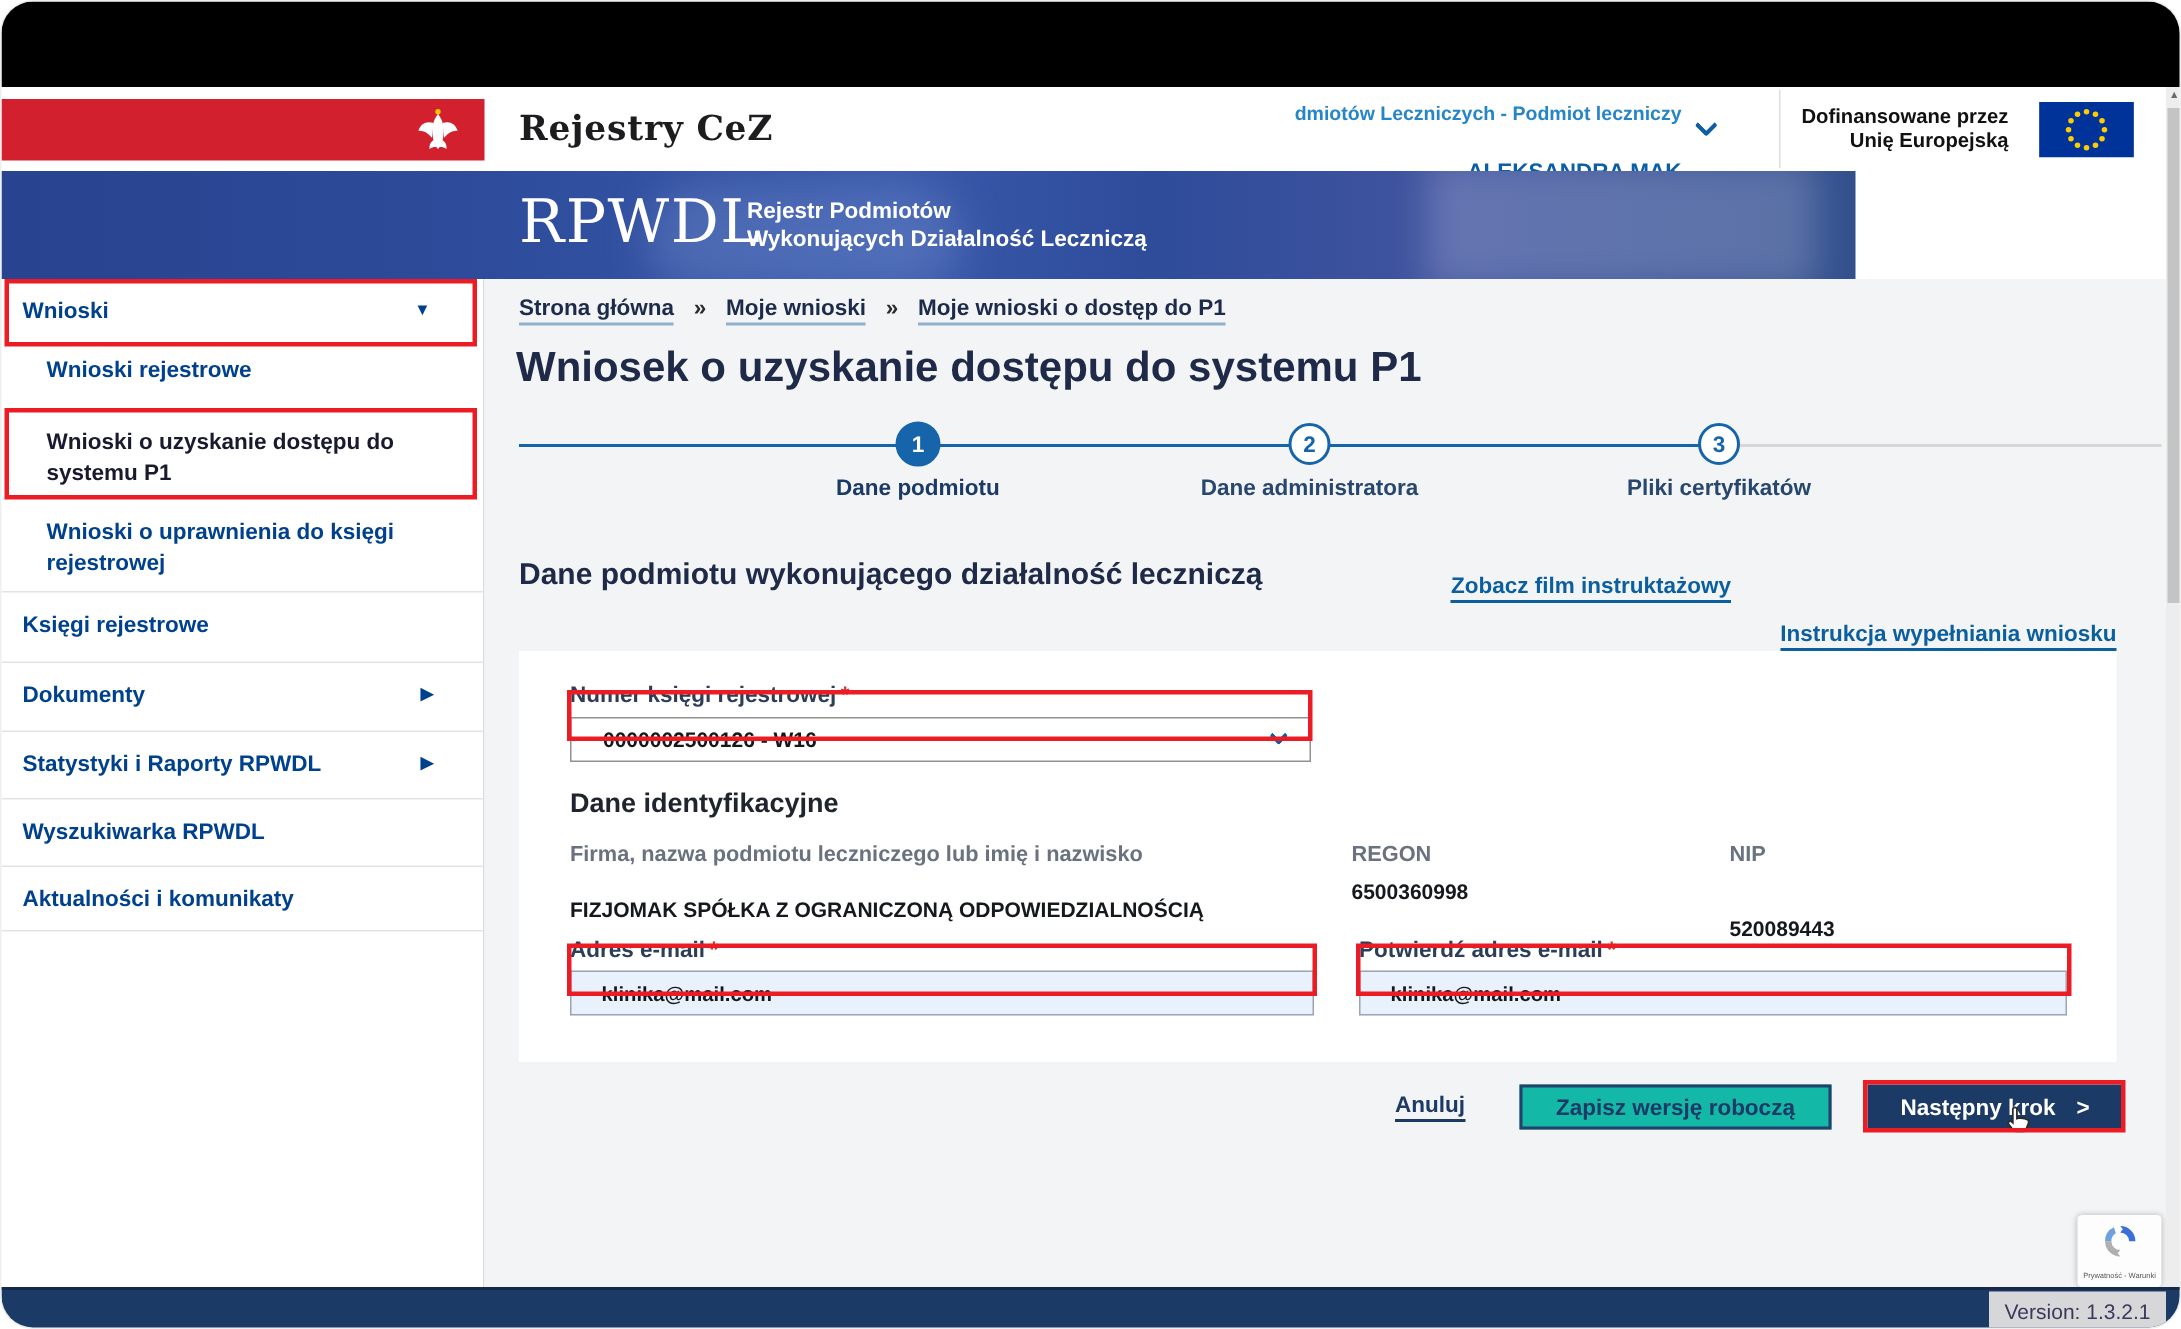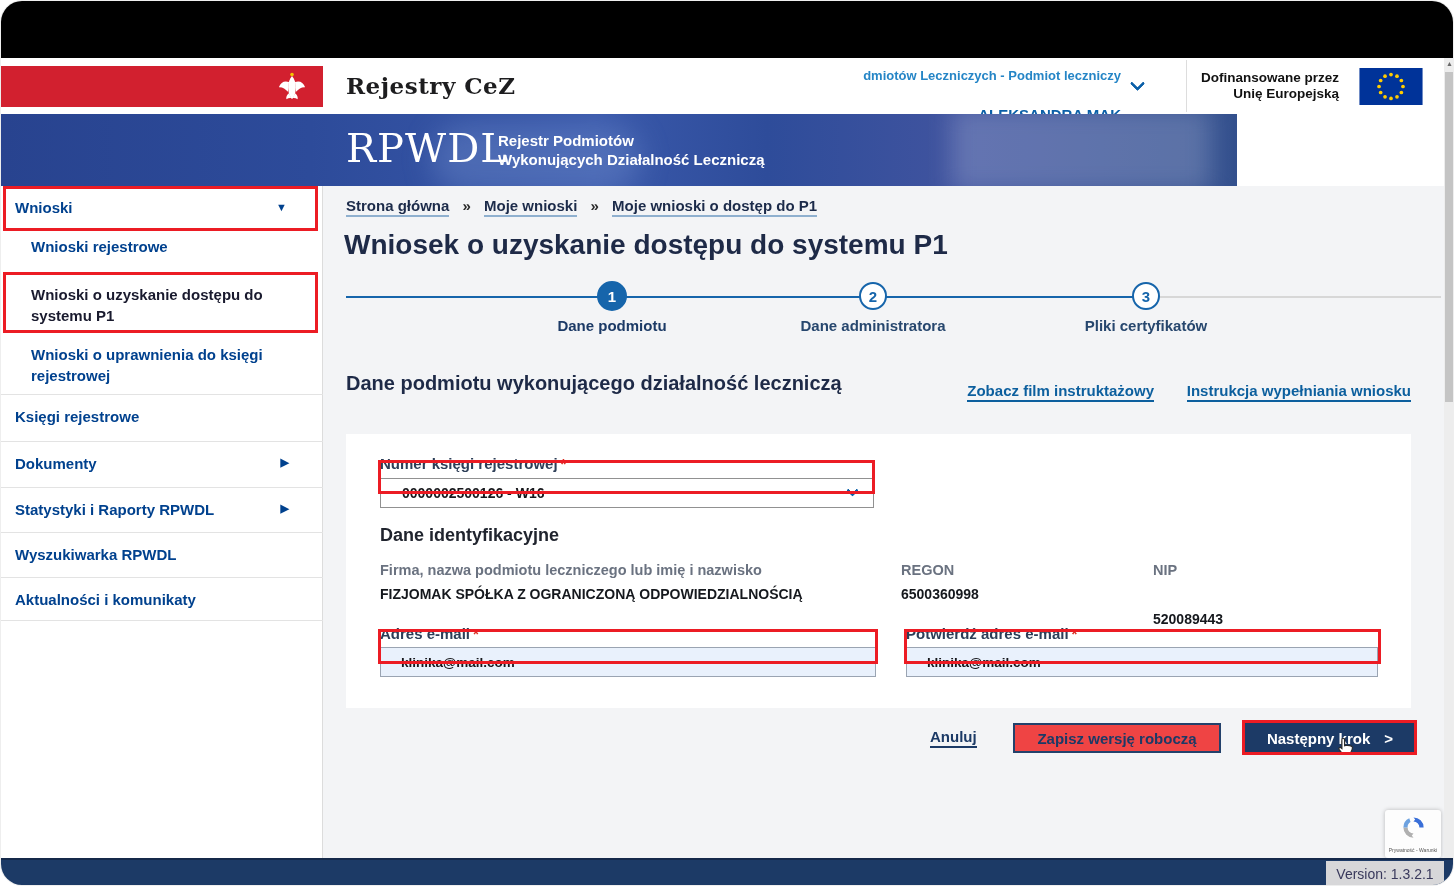--- a/index.html
+++ b/index.html
@@ -79,46 +79,46 @@
   .step-circle.active { background:#1665ab; color:#fff; width:30px; height:30px; top:95px; }
   .sc1 { left:274px; } .sc2 { left:536px; } .sc3 { left:809px; }
   .step-label { position:absolute; top:131px; width:220px; text-align:center; font-size:15px;
                 color:#27476e; font-weight:700; }
   .sl1 { left:179px; color:#1c3a66; } .sl2 { left:440px; font-weight:600; } .sl3 { left:713px; font-weight:700; }
 
   
   .section-title { position:absolute; left:23px; top:186px; font-size:20px; font-weight:700; color:#1e2a47; }
   .sec-link { position:absolute; top:196px; font-size:15px; font-weight:700; color:#0c5f9e;
               text-decoration:none; border-bottom:2px solid #0c5f9e; padding-bottom:1px; cursor:pointer; }
-  .link-video { right:291px; } .link-instr { right:34px; }
+  .link-video { right:291px; } .link-instr { right:34px;margin-top:32px; }
 
   
   .card { position:absolute; left:23px; top:248px; width:1065px; height:274px; background:#fff; }
   .fld-label { position:absolute; font-size:15px; font-weight:700; color:#2d3e57; }
   .req { color:#d93025; margin-left:3px; }
   .lab-registry { left:34px; top:21px; }
   .select { position:absolute; left:34px; top:44px; width:494px; height:30px; background:#fff;
             border:1px solid #919191; cursor:pointer; }
   .select .val { position:absolute; left:21px; top:6px; font-size:14px; font-weight:700; color:#17181c; }
   .select .chev { width:9px; height:9px; border-color:#0a5fa8; position:absolute; right:16px; top:7px; }
   .card-h2 { position:absolute; left:34px; top:91px; font-size:18px; font-weight:700; color:#20242e; }
   .meta-label { position:absolute; top:128px; font-size:14.5px; color:#6a7280; font-weight:600; }
   .ml-company { left:34px; } .ml-regon { left:555px; } .ml-nip { left:807px; }
   .meta-value { position:absolute; top:152px; font-size:14px; color:#15181d; }
-  .mv-company { left:34px; font-weight:700; } .mv-regon { left:555px; font-weight:600; } .mv-nip { left:807px; font-weight:600;margin-top:25px; }
+  .mv-company { left:34px; font-weight:700;margin-top:12px; } .mv-regon { left:555px; font-weight:600; } .mv-nip { left:807px; font-weight:600;margin-top:25px; }
   .lab-email { left:34px; top:191px; } .lab-email2 { left:560px; top:191px; }
   .tinput { position:absolute; top:213px; height:30px; background:#e9f1fc; border:1px solid #9aa4b2;
             font-family:"Liberation Sans", sans-serif; font-size:13.5px; font-weight:700; color:#17181c;
             padding-left:20px; }
   .in-email { left:34px; width:496px; } .in-email2 { left:560px; width:472px; }
 
   
   .btn-cancel { position:absolute; left:607px; top:542px; font-size:15px; font-weight:700; color:#1c3a66;
                 text-decoration:none; border-bottom:2px solid #1c3a66; padding-bottom:1px; cursor:pointer; }
-  .btn-draft { position:absolute; left:690px; top:537px; width:208px; height:30px; background:#ef4444;
+  .btn-draft { position:absolute; left:690px; top:537px; width:208px; height:30px; background:#14b8a6;
                border:2px solid #23416b; color:#1c3a66; font-size:15px; font-weight:700;
                display:flex; align-items:center; justify-content:center; cursor:pointer; }
   .btn-next { position:absolute; left:922px; top:537px; width:170px; height:30px; background:#1c3a66;
               border:none; color:#fff; font-size:15px; font-weight:700; display:flex; gap:14px;
               align-items:center; justify-content:center; cursor:pointer; }
   .next-chev { font-size:15px; font-weight:700; }
   .hand-cursor { position:absolute; left:1012px; top:550px; width:22px; height:22px; }
 
   
   .recaptcha { position:absolute; left:1062px; top:624px; width:56px; height:48px; background:#fdfdfd;

